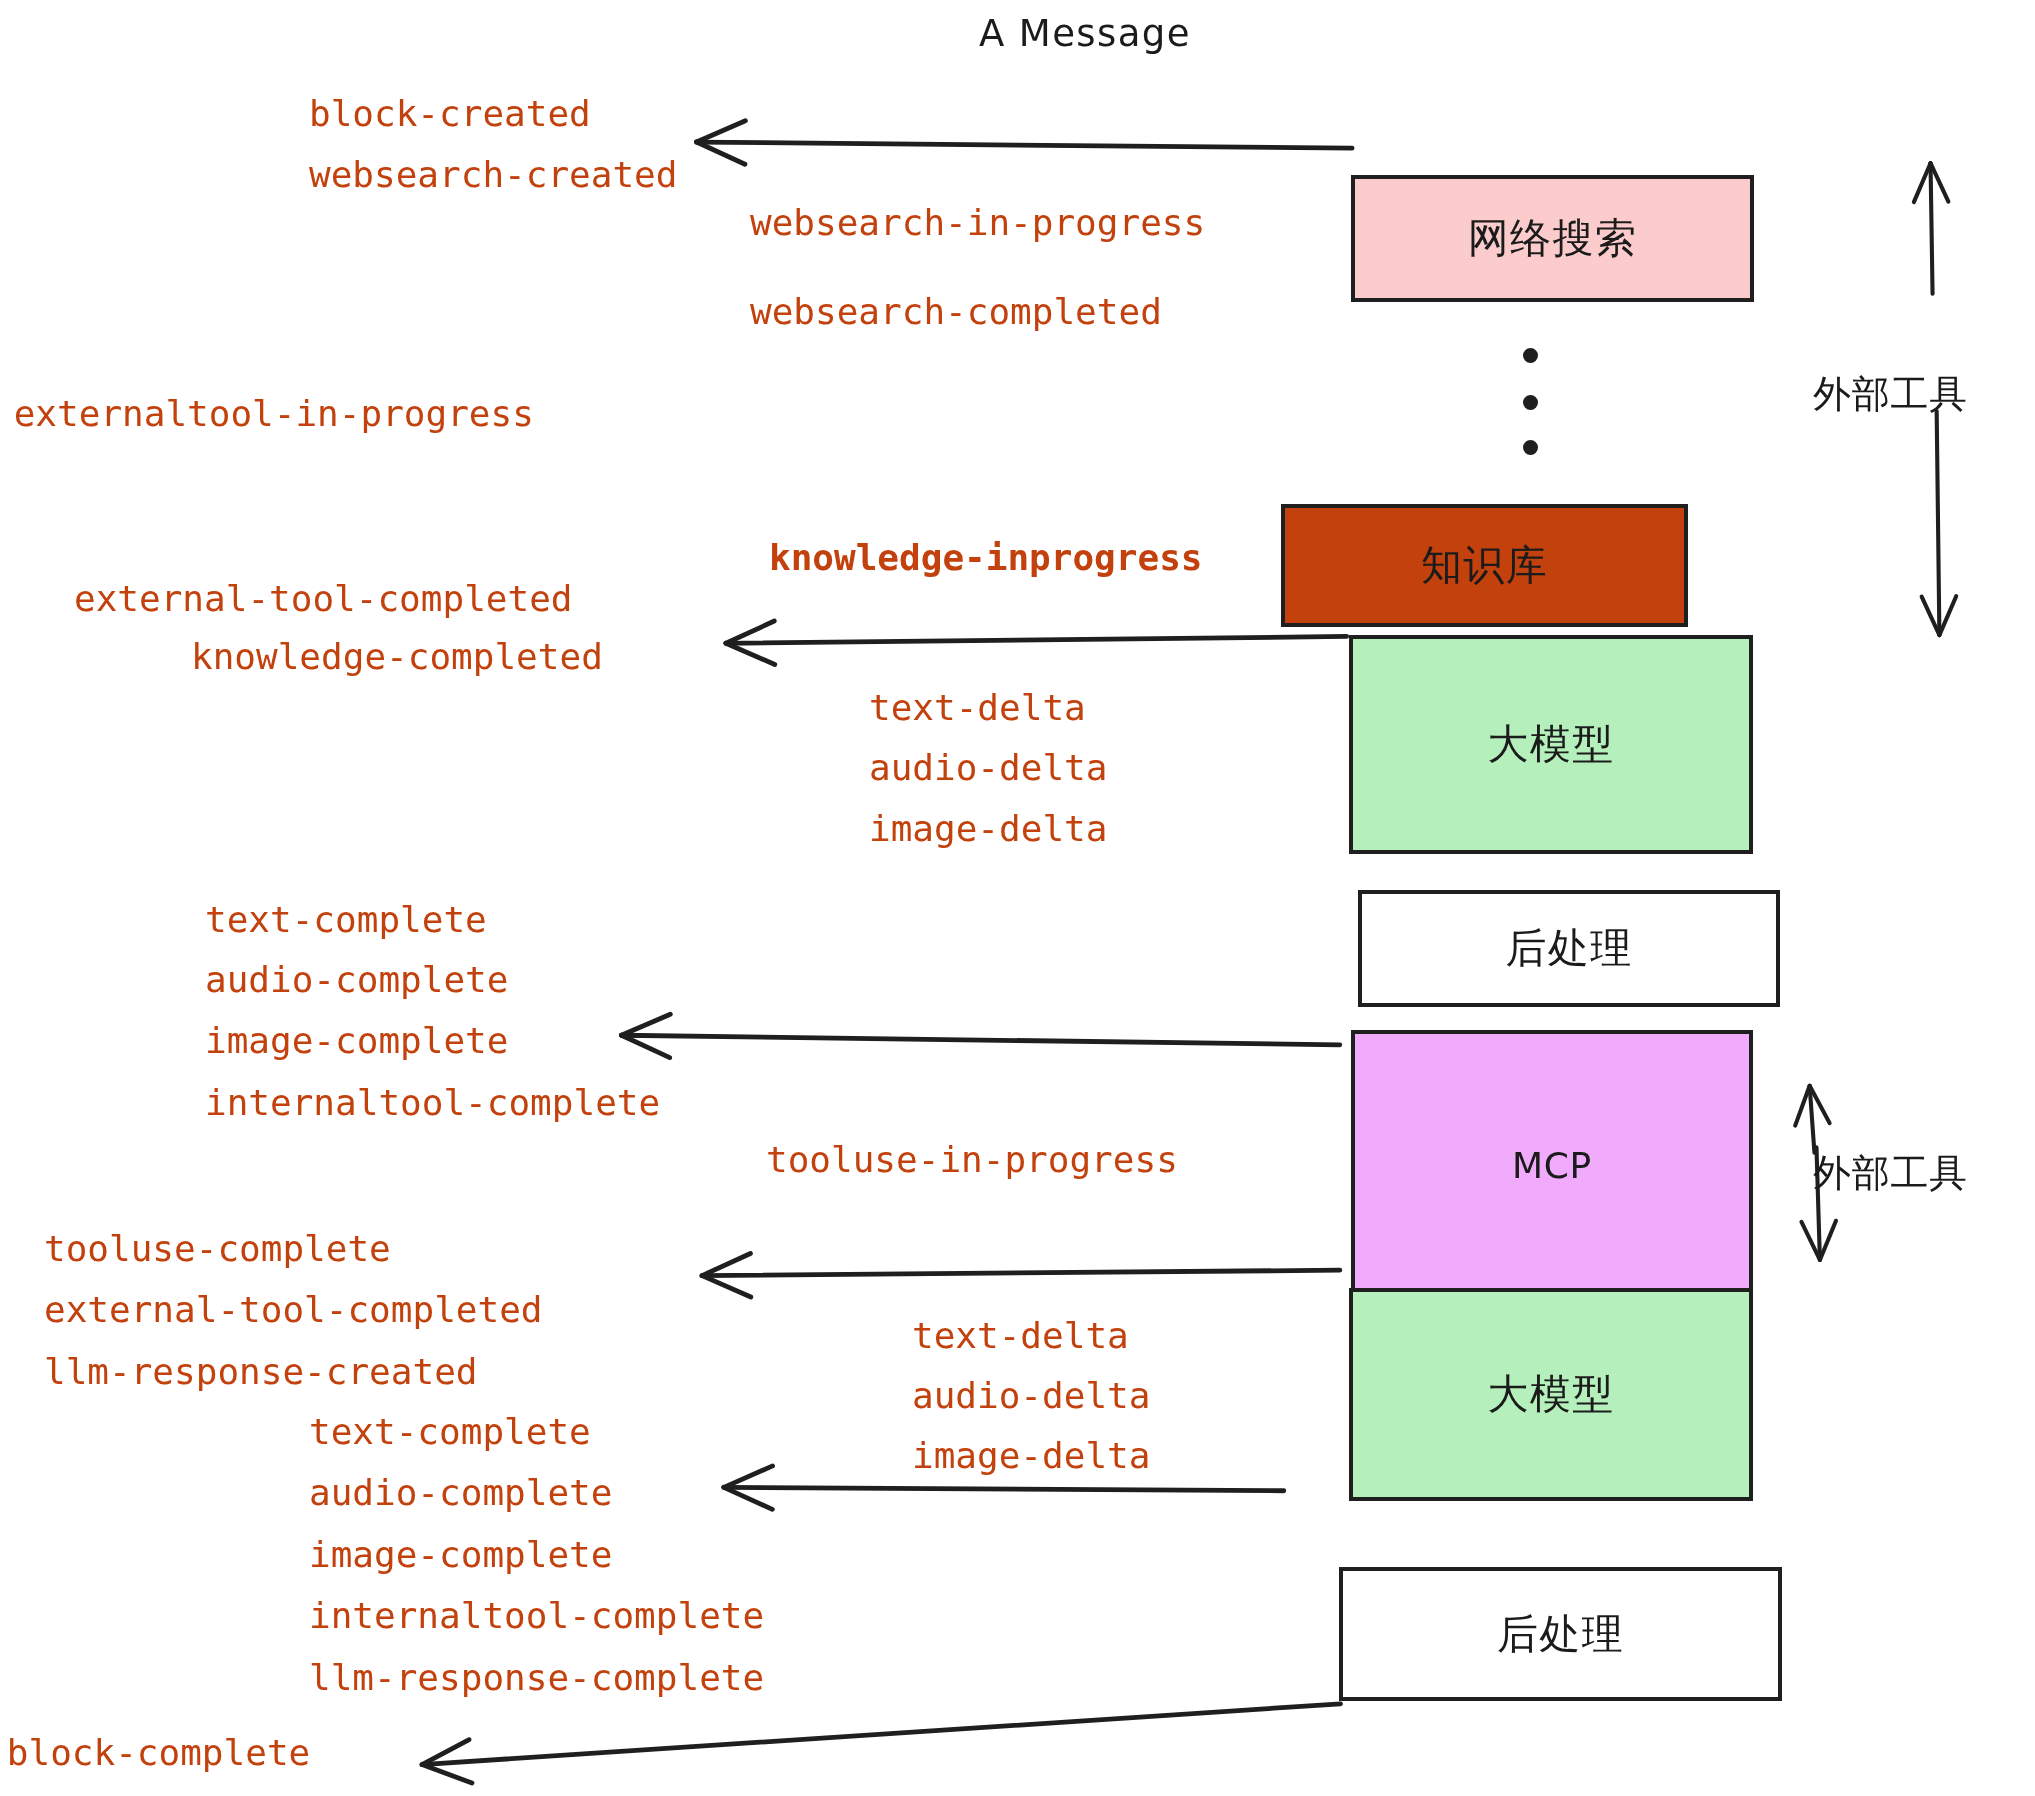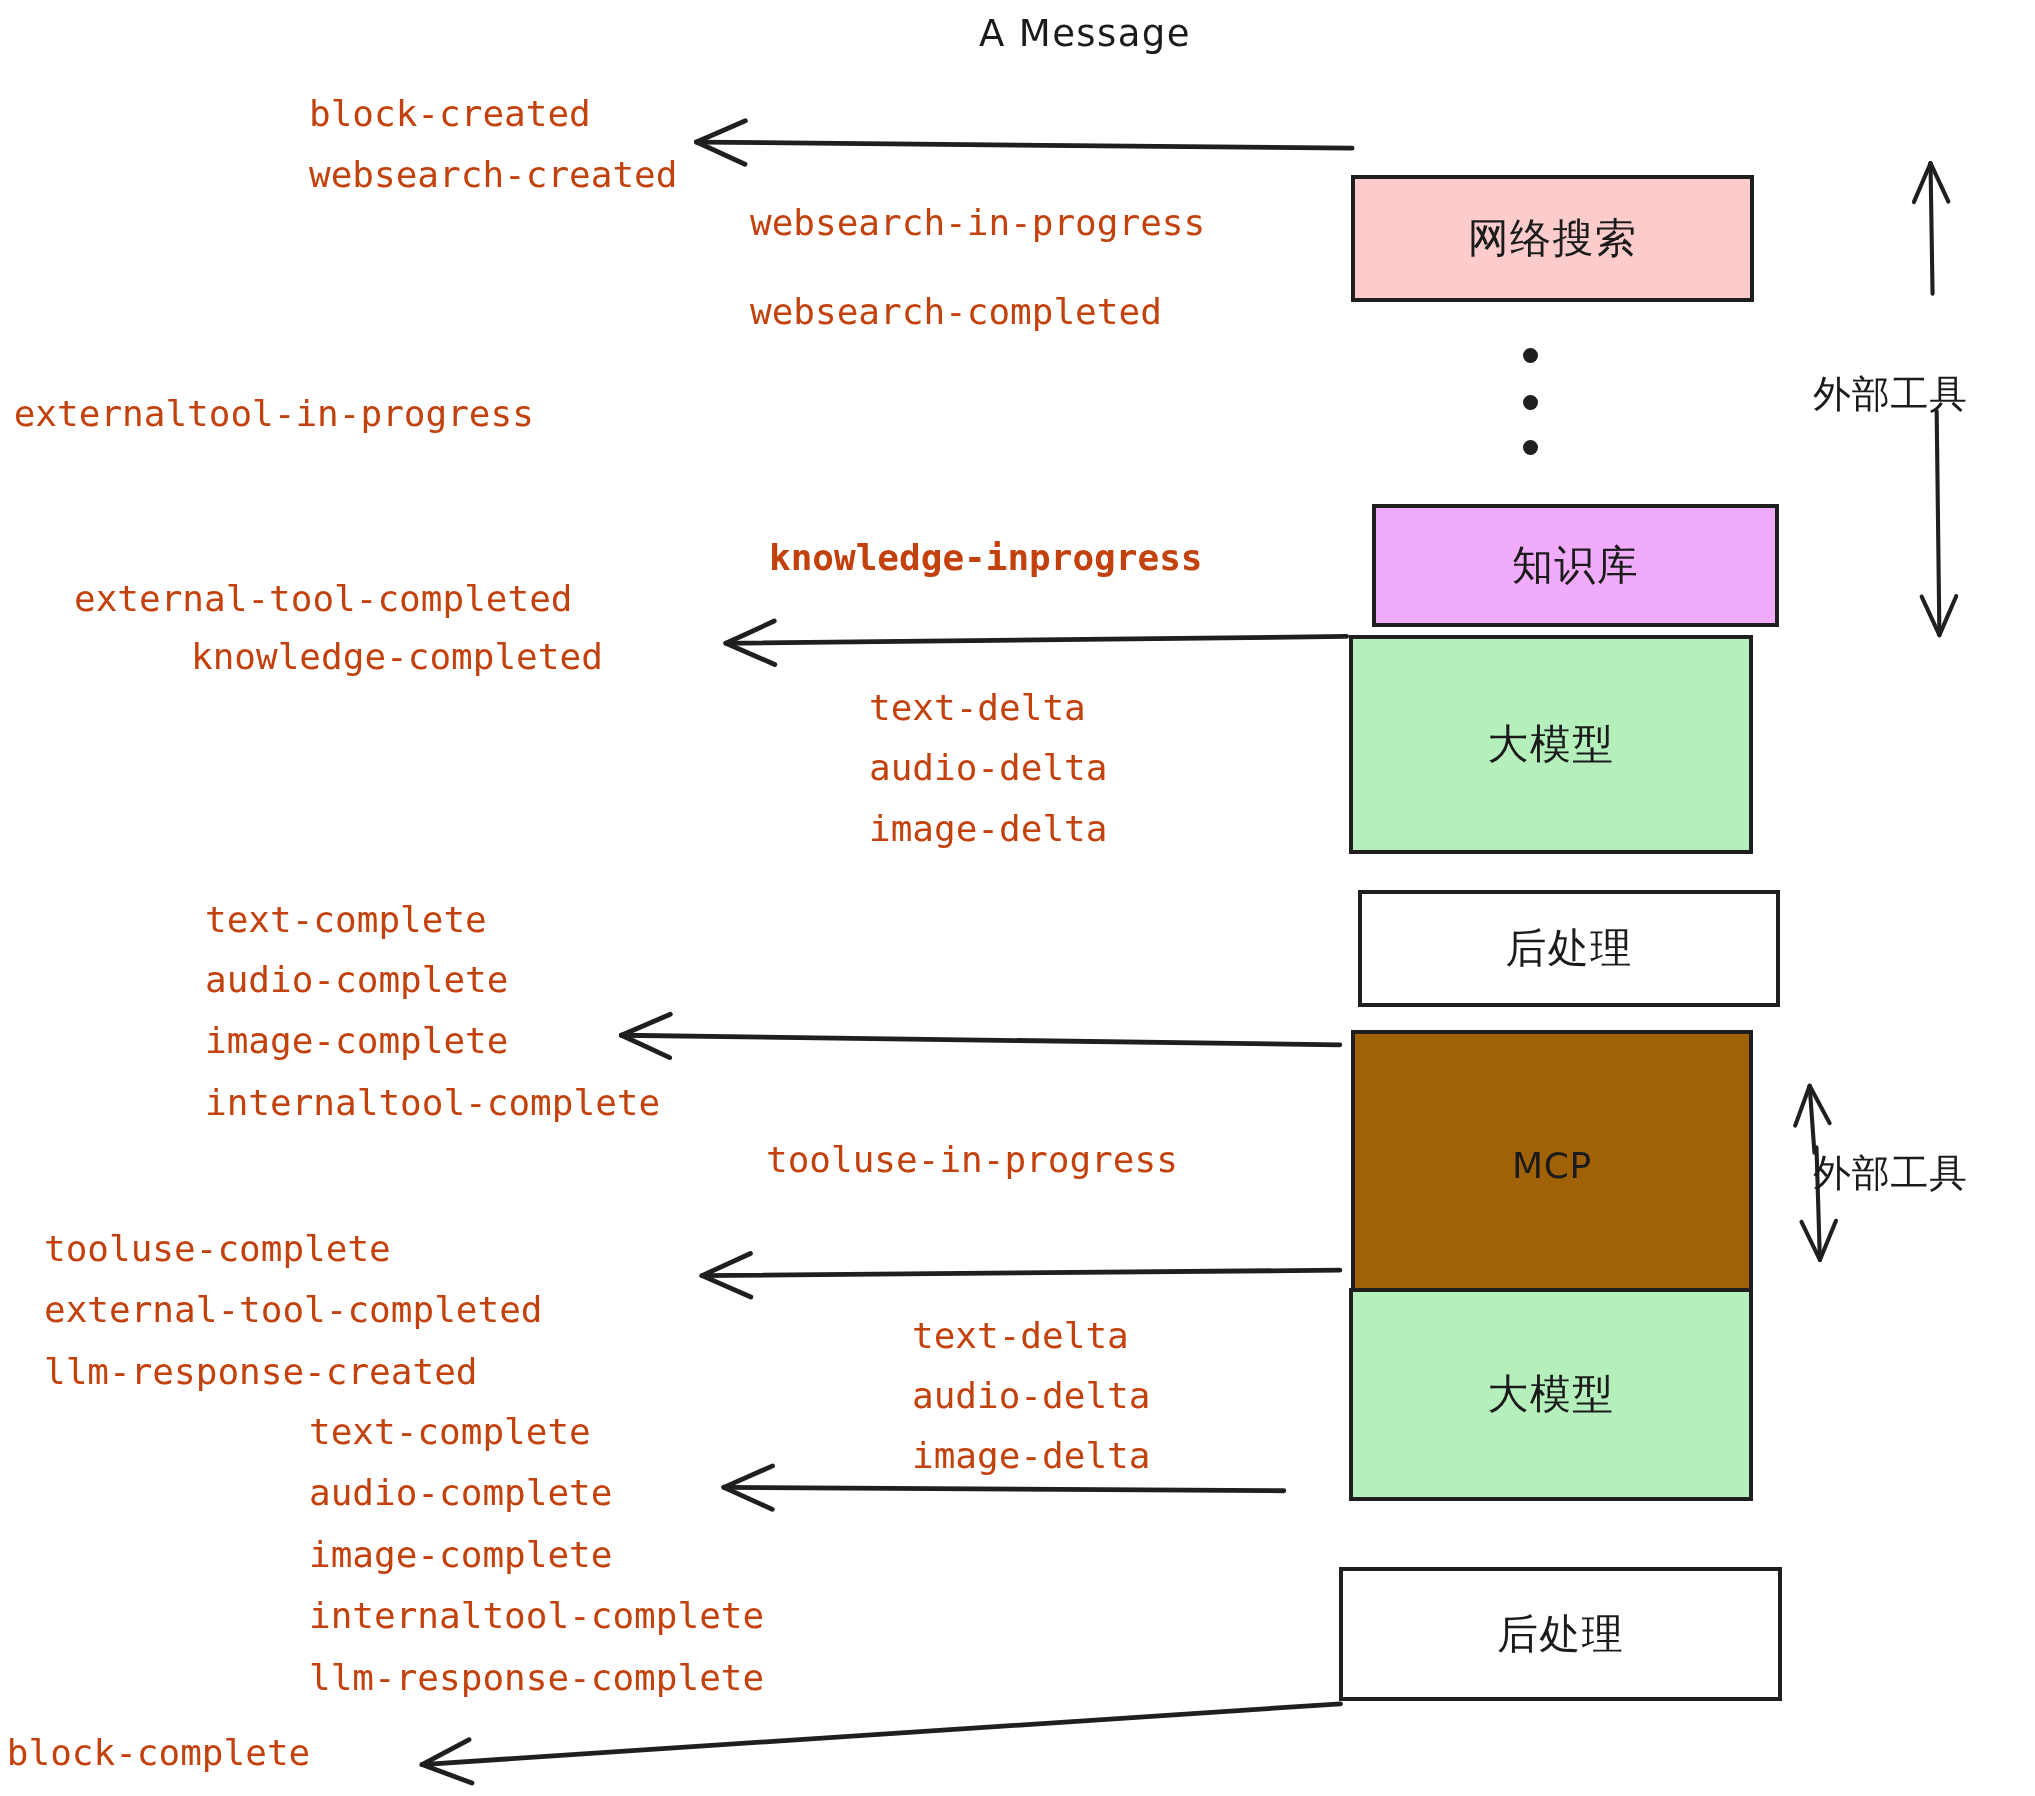--- a/index.html
+++ b/index.html
@@ -133,30 +133,30 @@
         <line x1="2660" y1="1680" x2="2665" y2="1845" stroke="#1F1F1F" stroke-width="6" stroke-linecap="round"></line>
         <line x1="2665" y1="1845" x2="2688.5548352457818" y2="1787.6487163478962" stroke="#1F1F1F" stroke-width="6" stroke-linecap="round"></line>
         <line x1="2665" y1="1845" x2="2638.0157381023396" y2="1789.1802041401218" stroke="#1F1F1F" stroke-width="6" stroke-linecap="round"></line>
       </g>
     </svg>
 
   <div id="nodes-layer">
       <div class="node" style="left: 1351px; top: 175px; width: 403px; height: 127px; background: rgb(252, 204, 204);">
         <span class="node-label">网络搜索</span>
       </div>
-      <div class="node" style="left: 1372px; top: 504px; width: 407px; height: 123px; background: #f0abfc;">
+      <div class="node" style="left: 1281px; top: 504px; width: 407px; height: 123px; background: #c2410c;">
         <span class="node-label">知识库</span>
       </div>
       <div class="node" style="left: 1349px; top: 635px; width: 404px; height: 219px; background: rgb(181, 240, 188);">
         <span class="node-label">大模型</span>
       </div>
       <div class="node" style="left: 1358px; top: 890px; width: 422px; height: 117px; background: rgb(255, 255, 255);">
         <span class="node-label">后处理</span>
       </div>
-      <div class="node mcp" style="left: 1351px; top: 1030px; width: 402px; height: 272px; background: #a16207;">
+      <div class="node mcp" style="left: 1351px; top: 1030px; width: 402px; height: 272px; background: #f0abfc;">
         <span class="node-label">MCP</span>
       </div>
       <div class="node" style="left: 1349px; top: 1288px; width: 404px; height: 213px; background: rgb(181, 240, 188);">
         <span class="node-label">大模型</span>
       </div>
       <div class="node" style="left: 1339px; top: 1567px; width: 443px; height: 134px; background: rgb(255, 255, 255);">
         <span class="node-label">后处理</span>
       </div>
     </div>
   <div id="events-layer">

